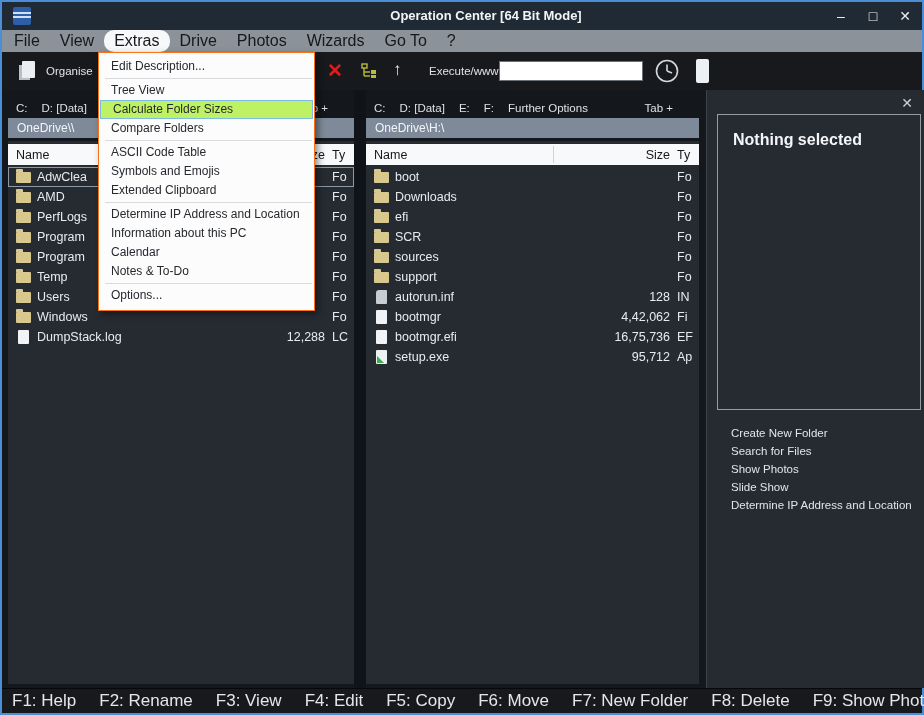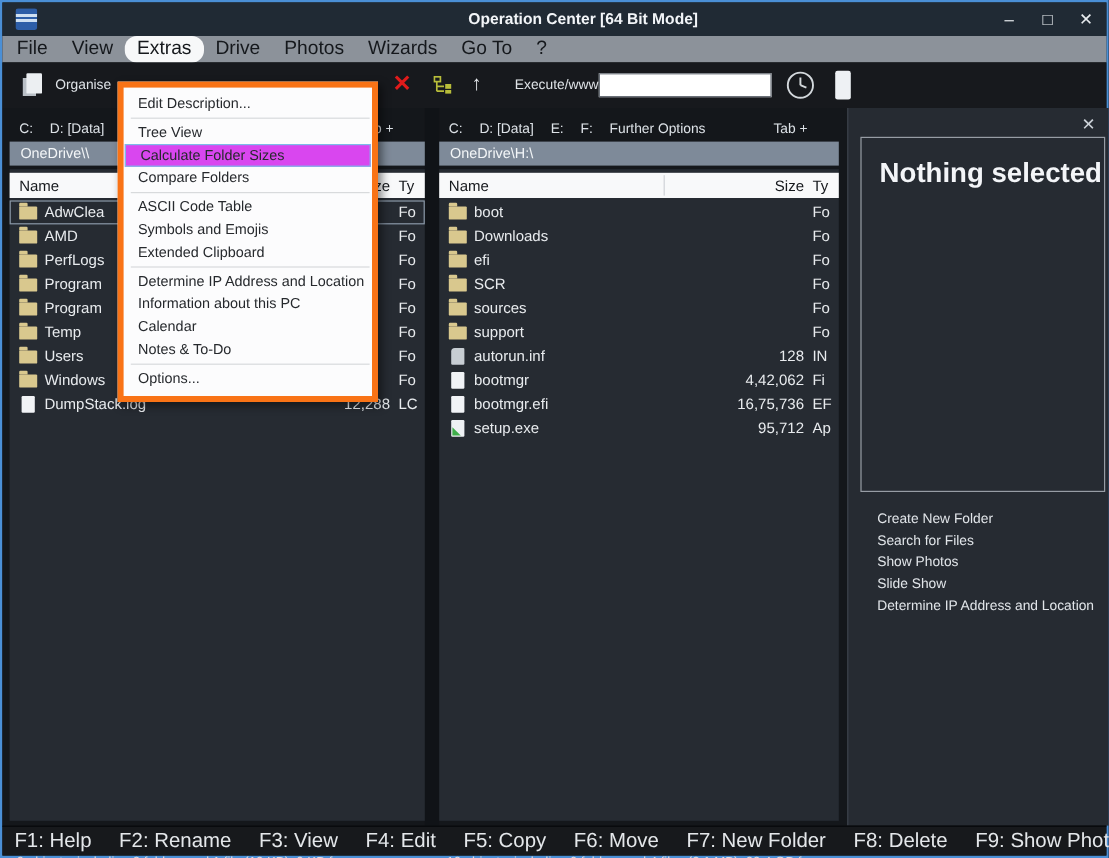--- a/index.html
+++ b/index.html
@@ -70,34 +70,34 @@
   .hscroll { position:absolute; left:6px; right:4px; top:548px; height:18px; background:#f4f5f6; border:1px solid #565c63; }
   .hthumb { position:absolute; top:3px; height:9px; background:#8f969c; border-radius:1px; }
   .status { position:absolute; left:6px; right:0; top:572px; font-size:11px; color:#dde1e6; }
 
   .pane-gap { position:absolute; left:352px; top:0; width:12px; height:598px; background:#101317; }
 
   
   .sidebar { position:absolute; left:704px; top:0; width:218px; height:598px; background:#262b32; border-left:1px solid #3c434b; }
   .sb-close { position:absolute; right:11px; top:5px; color:#ccd2d8; font-size:14px; }
   .sb-panel { position:absolute; left:10px; top:24px; right:3px; height:296px; border:1px solid #979da5; }
-  .sb-empty { position:absolute; left:15px; top:16px; font-size:23px; font-weight:bold; color:#f3f5f8; }
+  .sb-empty { position:absolute; left:15px; top:16px; font-size:16px; font-weight:bold; color:#f3f5f8; }
   .sb-links { position:absolute; left:24px; top:334px; right:4px; }
   .sb-link { font-size:11.5px; color:#e1e5e9; line-height:18px; white-space:nowrap; }
 
   
   .fnbar { position:absolute; left:2px; right:2px; top:688px; height:25px; background:#17191c; border-top:1px solid #06080a;
            display:flex; align-items:center; padding-left:10px; gap:23px; }
   .fnitem { font-size:17px; color:#e4e7ea; white-space:nowrap; }
 
   
-  .dropdown { position:absolute; left:98px; top:68px; width:217px; background:#fcfcfd; border:5px solid #f97316;
+  .dropdown { position:absolute; left:98px; top:52px; width:217px; background:#fcfcfd; border:1px solid #f97316;
               box-shadow:3px 3px 7px rgba(0,0,0,0.45); padding:4px 0 5px 0; z-index:50; }
   .ditem { height:19px; line-height:19px; padding-left:12px; font-size:12px; color:#26292d; white-space:nowrap; }
-  .ditem.hl { background:#d946ef; border:1px solid #7cbbe8; margin:0 1px; line-height:17px; }
+  .ditem.hl { background:#bef264; border:1px solid #7cbbe8; margin:0 1px; line-height:17px; }
   .dsep { height:1px; background:#d8dadc; margin:2px 2px 2px 6px; }
 </style>
 </head>
 <body>
 
 <div class="window">
 
   <div class="titlebar">
     <div class="app-logo"></div>
     <div class="title">Operation Center [64 Bit Mode]</div>

